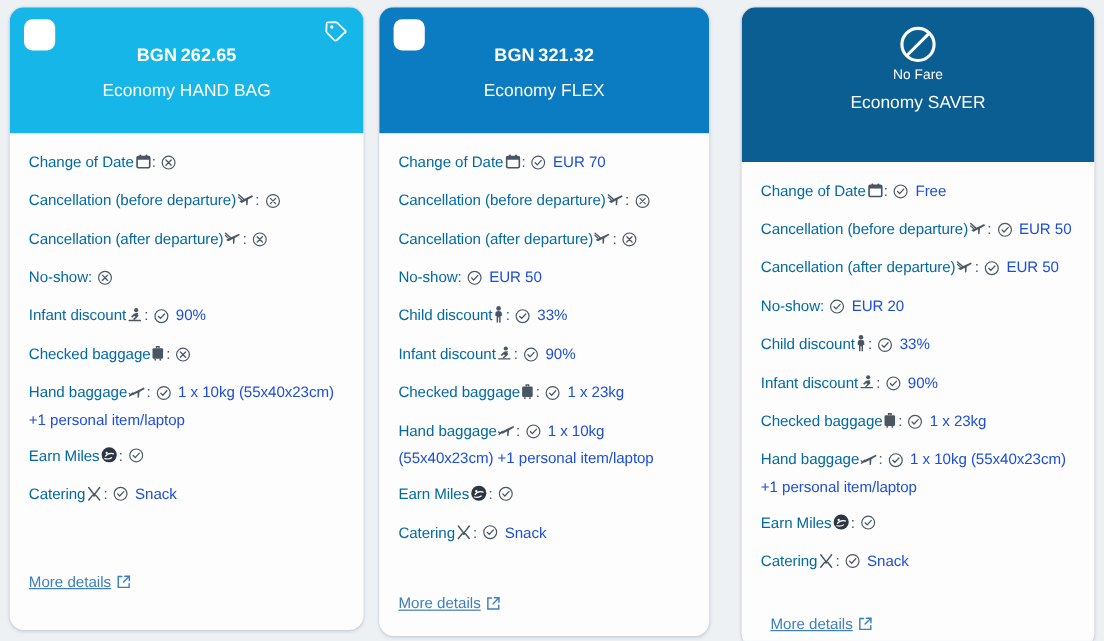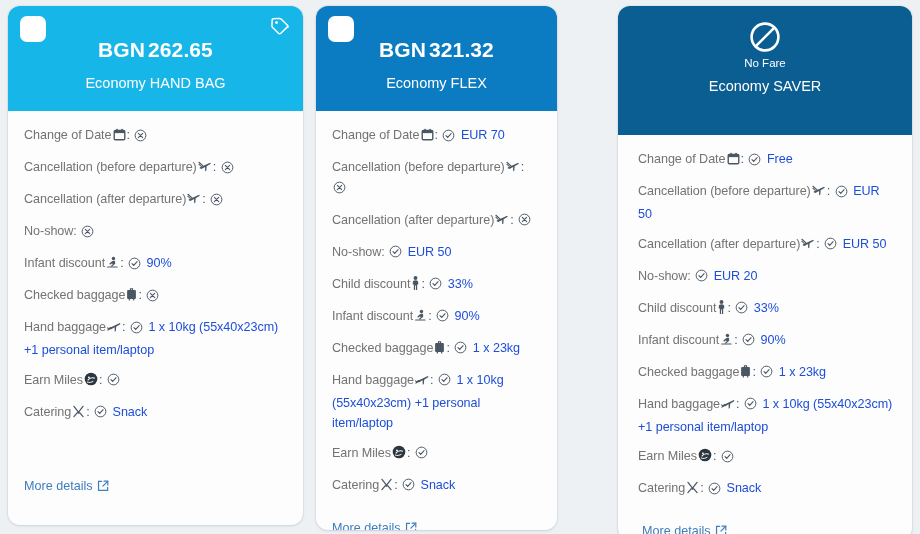--- a/index.html
+++ b/index.html
@@ -20,21 +20,21 @@
     position: absolute;
     top: 6px;
     background: #fdfdfe;
     border-radius: 12px;
     box-shadow: 0 1px 3px rgba(30,50,75,.13), 0 0 0 1px rgba(30,50,75,.04);
     overflow: hidden;
     display: flex;
     flex-direction: column;
   }
   .card-1 { left: 8px;   width: 295px; height: 519px; }
-  .card-2 { left: 316px; width: 241px; height: 524px; }
+  .card-2 { left: 316px; width: 275px; height: 524px; }
   .card-3 { left: 618px; width: 294px; height: 534px; }
 
   
   .card-head {
     position: relative;
     color: #ffffff;
     text-align: center;
     padding: 8px 10px 12px;
     flex: 0 0 auto;
   }
@@ -49,21 +49,21 @@
     background: #ffffff;
     border-radius: 7px;
   }
   .tag-icon {
     position: absolute;
     right: 12px; top: 9px;
     width: 22px; height: 22px;
   }
   .price {
     margin-top: 24px;
-    font-size: 21px;
+    font-size: 15px;
     font-weight: bold;
     letter-spacing: .1px;
     white-space: nowrap;
   }
   .price .cur { margin-right: 3px; }
   .fare-name {
     margin-top: 13px;
     font-size: 14.5px;
     font-weight: normal;
   }
@@ -71,40 +71,41 @@
   .nofare-icon { display: block; margin: 0 auto; width: 34px; height: 34px; }
   .nofare-label { font-size: 11.5px; margin-top: 3px; }
   .card-3 .fare-name { margin-top: 9px; }
 
   
   .features {
     flex: 1 1 auto;
     padding: 14px 16px 0 16px;
     list-style: none;
   }
-  .card-3 .features { padding-left: 20px; }
+  .card-3 .features { }
   .features li {
     font-size: 12.6px;
     line-height: 20.5px;
     color: #4a5763;
     margin-bottom: 9px;
     letter-spacing: -.05px;
   }
-  .features li .lbl { color: #737373; margin-top: 12px; }
+  .features li .lbl { color: #0369a1; margin-top: 12px; }
   .features li .val { color: #1d4ed8; }
   .glyph { display: inline-block; vertical-align: -2px; margin: 0 1px; }
   .glyph svg { display: block; }
   .st { display: inline-block; vertical-align: -2.5px; margin: 0 2px 0 1px; }
 
   
   .more-row { padding: 11px 16px 0 16px; flex: 0 0 auto; }
   .card-3 .more-row { padding-left: 24px; }
   .more-link {
     font-size: 12.6px;
     color: #3d7ebd;
+    text-decoration: underline;
     display: inline-flex;
     align-items: center;
     gap: 4px;
     cursor: pointer;
   }
   .more-link svg { vertical-align: -2px; }
   .card-filler { flex: 1 1 auto; min-height: 10px; }
 </style>
 </head>
 <body>

